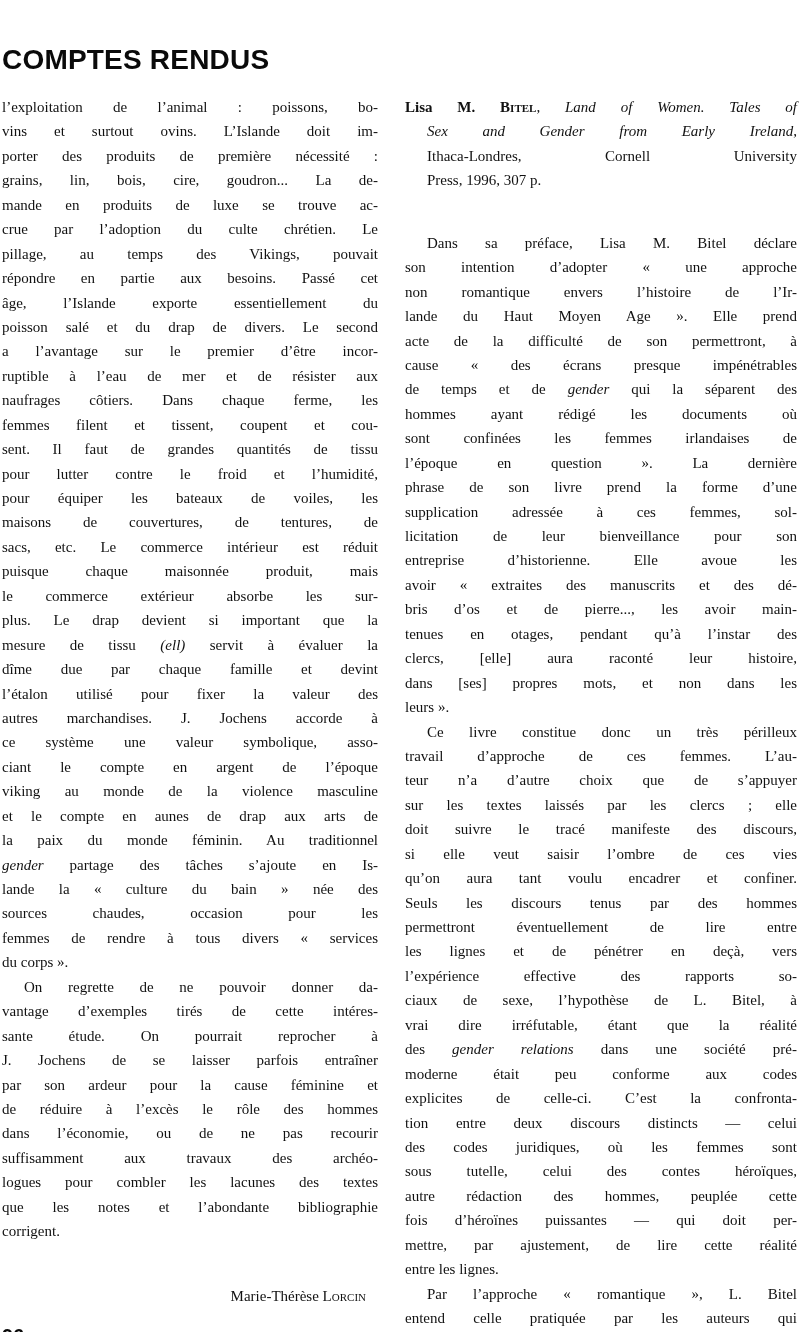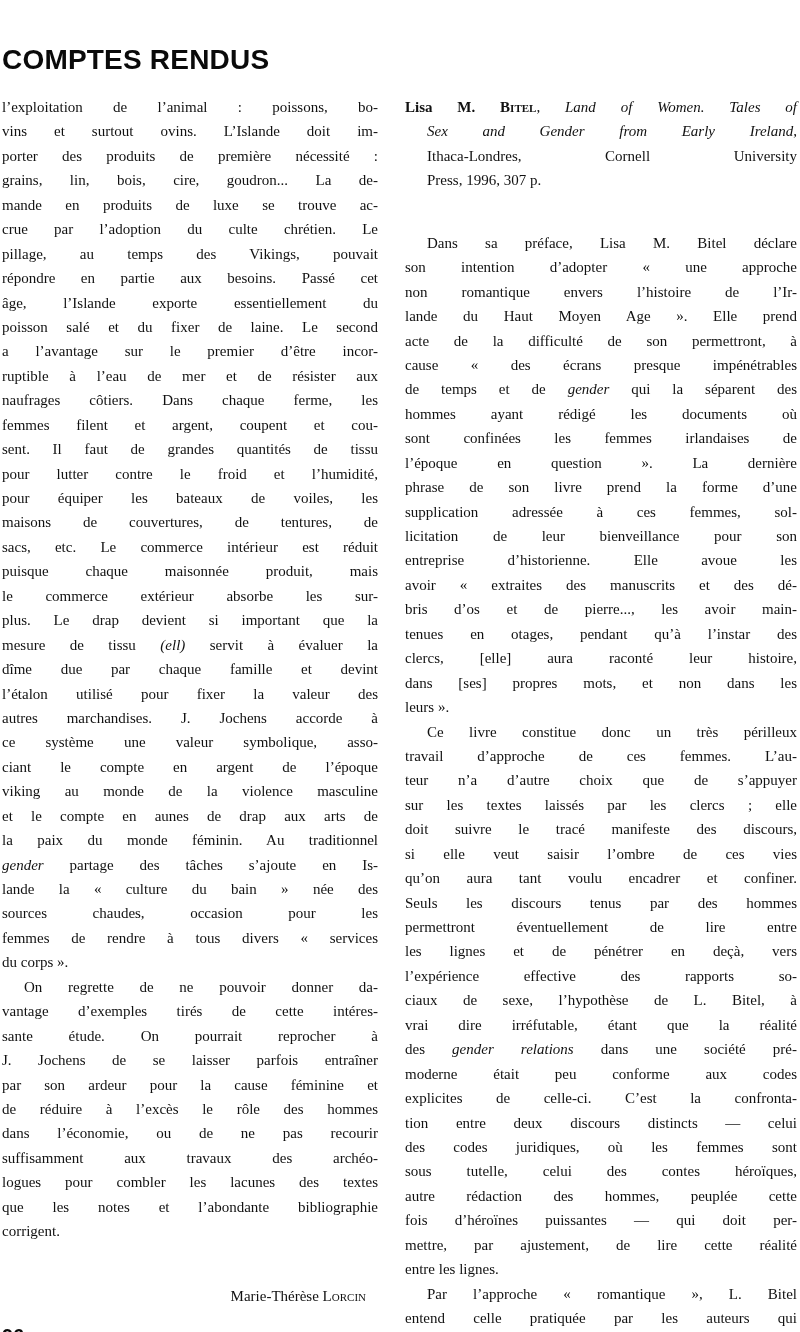--- a/index.html
+++ b/index.html
@@ -49,25 +49,25 @@
   <div>
     <span class="line">l’exploitation de l’animal : poissons, bo-</span>
     <span class="line">vins et surtout ovins. L’Islande doit im-</span>
     <span class="line">porter des produits de première nécessité :</span>
     <span class="line">grains, lin, bois, cire, goudron... La de-</span>
     <span class="line">mande en produits de luxe se trouve ac-</span>
     <span class="line">crue par l’adoption du culte chrétien. Le</span>
     <span class="line">pillage, au temps des Vikings, pouvait</span>
     <span class="line">répondre en partie aux besoins. Passé cet</span>
     <span class="line">âge, l’Islande exporte essentiellement du</span>
-    <span class="line">poisson salé et du fixer de laine. Le second</span>
+    <span class="line">poisson salé et du drap de divers. Le second</span>
     <span class="line">a l’avantage sur le premier d’être incor-</span>
     <span class="line">ruptible à l’eau de mer et de résister aux</span>
     <span class="line">naufrages côtiers. Dans chaque ferme, les</span>
-    <span class="line">femmes filent et argent, coupent et cou-</span>
+    <span class="line">femmes filent et tissent, coupent et cou-</span>
     <span class="line">sent. Il faut de grandes quantités de tissu</span>
     <span class="line">pour lutter contre le froid et l’humidité,</span>
     <span class="line">pour équiper les bateaux de voiles, les</span>
     <span class="line">maisons de couvertures, de tentures, de</span>
     <span class="line">sacs, etc. Le commerce intérieur est réduit</span>
     <span class="line">puisque chaque maisonnée produit, mais</span>
     <span class="line">le commerce extérieur absorbe les sur-</span>
     <span class="line">plus. Le drap devient si important que la</span>
     <span class="line"><span>mesure de tissu </span><i>(ell)</i><span> servit à évaluer la</span></span>
     <span class="line">dîme due par chaque famille et devint</span>

